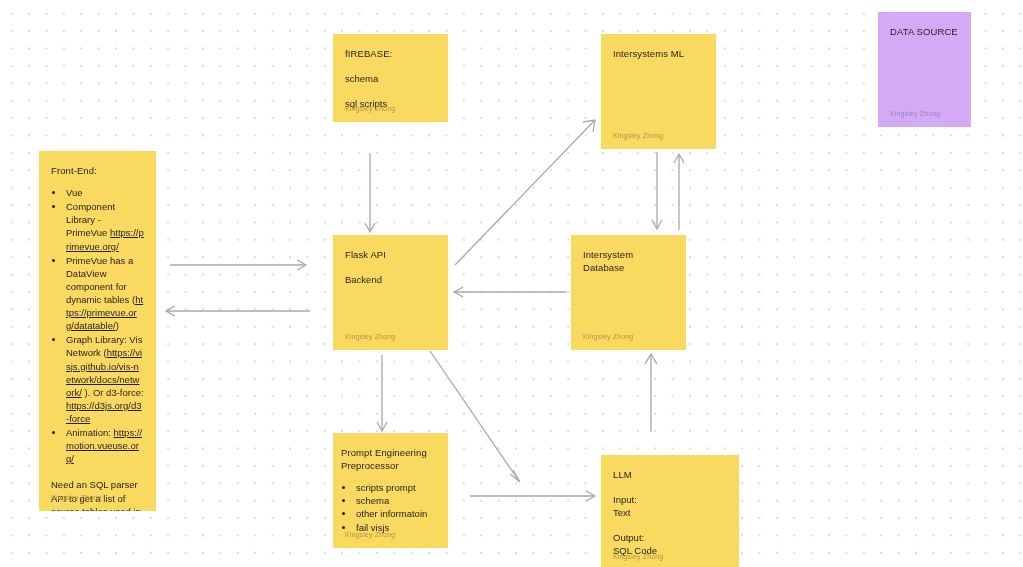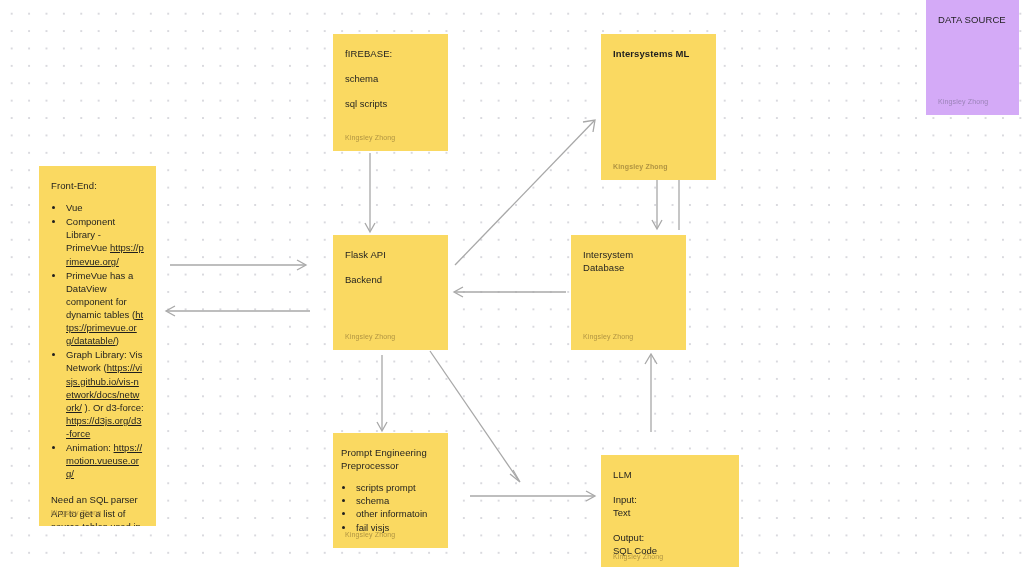--- a/index.html
+++ b/index.html
@@ -61,24 +61,24 @@
     position: absolute;
     left: 12px;
     bottom: 8px;
     font-size: 7px;
     color: #b09442;
     letter-spacing: 0.15px;
   }
   .note.purple .author { color: #9b83b8; }
 
   
-  #note-frontend   { left: 39px;  top: 166px; width: 117px; height: 360px; padding-top: 13px; }
-  #note-firebase   { left: 333px; top: 34px;  width: 115px; height: 117px; }
-  #note-ml         { left: 601px; top: 34px;  width: 115px; height: 146px; font-weight: bold; }
-  #note-datasource { left: 878px; top: 0;   width: 93px; height: 115px; margin-left: 48px; }
+  #note-frontend   { left: 39px;  top: 151px; width: 117px; height: 360px; padding-top: 13px; }
+  #note-firebase   { left: 333px; top: 34px;  width: 115px; height: 88px; }
+  #note-ml         { left: 601px; top: 34px;  width: 115px; height: 115px; }
+  #note-datasource { left: 878px; top: 12px;   width: 93px; height: 115px; }
   #note-flask      { left: 333px; top: 235px; width: 115px; height: 115px; }
   #note-db         { left: 571px; top: 235px; width: 115px; height: 115px; }
   #note-prompt     { left: 333px; top: 433px; width: 115px; height: 115px; padding-left: 8px; }
   #note-llm        { left: 601px; top: 455px; width: 138px; height: 115px; }
 
   #arrows {
     position: absolute;
     left: 0; top: 0;
     width: 1023px; height: 567px;
     pointer-events: none;

